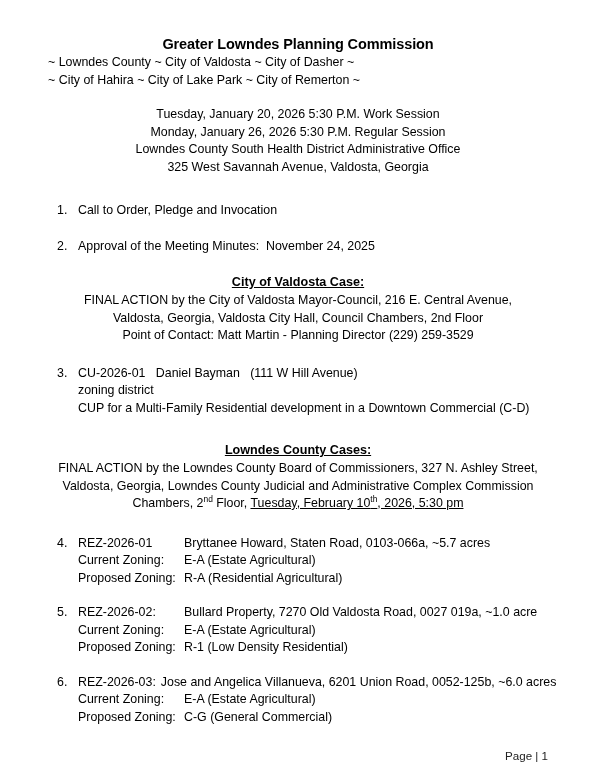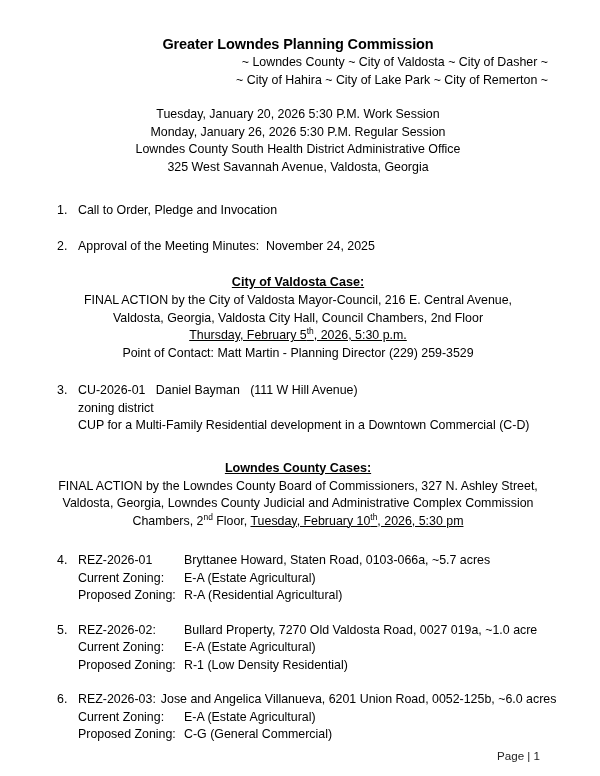--- a/index.html
+++ b/index.html
@@ -28,21 +28,21 @@
   
   .doc-title {
     text-align: center;
     font-size: 14.5px;
     font-weight: bold;
     line-height: 19px;
     margin: 5px 0 0 0;
     letter-spacing: -0.1px;
   }
   .member-line {
-    text-align: right;
+    text-align: left;
     font-size: 12.4px;
     line-height: 17.5px;
     margin: 0;
   }
   .meeting-block {
     text-align: center;
     font-size: 12.4px;
     line-height: 17.5px;
     margin: 17px 0 0 0;
   }
@@ -117,21 +117,21 @@
     display: inline-block;
     min-width: 0;
   }
   .rez-item.tabbed .rez-row.head .col-a { width: 106px; }
   .rez-item.tabbed .rez-row.zone .col-a { width: 106px; }
   .rez-item.plain .rez-row.head .col-a { width: auto; padding-right: 5px; }
   .rez-item.plain .rez-row.zone .col-a { width: 106px; }
 
   .page-footer {
     position: absolute;
-    right: 56px;
+    right: 48px;
     bottom: 14px;
     font-size: 11.6px;
     color: #222;
   }
 </style>
 </head>
 <body>
 
 <div class="page">
 
@@ -156,21 +156,20 @@
     <li class="agenda-item">
       <span class="num">2.</span>
       <span class="line">Approval of the Meeting Minutes:  November 24, 2025</span>
     </li>
   </ul>
 
   <div class="case-section">
     <div class="case-heading">City of Valdosta Case:</div>
     <div class="case-line">FINAL ACTION by the City of Valdosta Mayor-Council, 216 E. Central Avenue,</div>
     <div class="case-line">Valdosta, Georgia, Valdosta City Hall, Council Chambers, 2nd Floor</div>
-    <div class="case-line"><span class="u"><span>Thursday, February 5</span><sup>th</sup><span>, 2026, 5:30 p.m.</span></span></div>
     <div class="case-line">Point of Contact: Matt Martin - Planning Director (229) 259-3529</div>
   </div>
 
   <ul class="agenda-list" style="margin-top:20px;">
     <li class="agenda-item" style="margin-bottom:0;">
       <span class="num">3.</span>
       <span class="line">CU-2026-01   Daniel Bayman   (111 W Hill Avenue)</span>
       <span class="line wrapline">zoning district</span>
       <span class="line wrapline">CUP for a Multi-Family Residential development in a Downtown Commercial (C-D)</span>
     </li>

